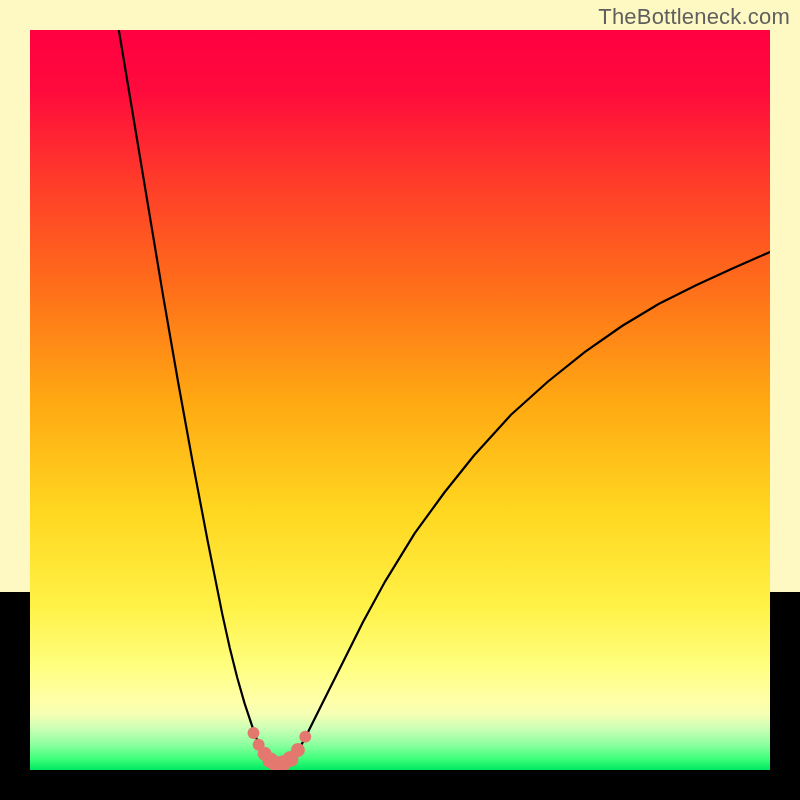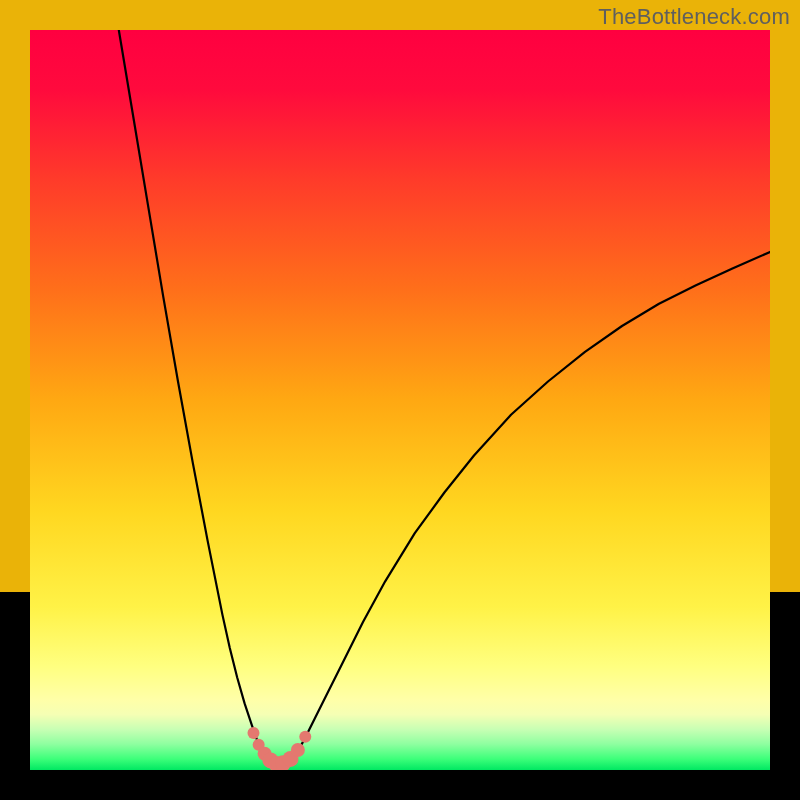--- a/index.html
+++ b/index.html
@@ -8,21 +8,21 @@
     width: 800px;
     height: 800px;
     background: #000;
     overflow: hidden;
     font-family: Arial, Helvetica, sans-serif;
   }
   .outer {
     position: relative;
     width: 800px;
     height: 592px;
-    background: #eab308;
+    background: #fef9c3;
   }
   .watermark {
     position: absolute;
     top: 4px;
     right: 10px;
     color: #5f5f5f;
     font-size: 22px;
     font-weight: 500;
     letter-spacing: 0.2px;
     z-index: 20;

